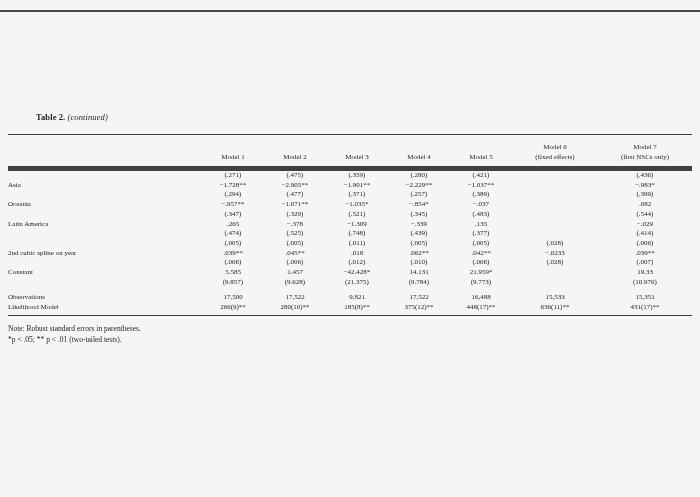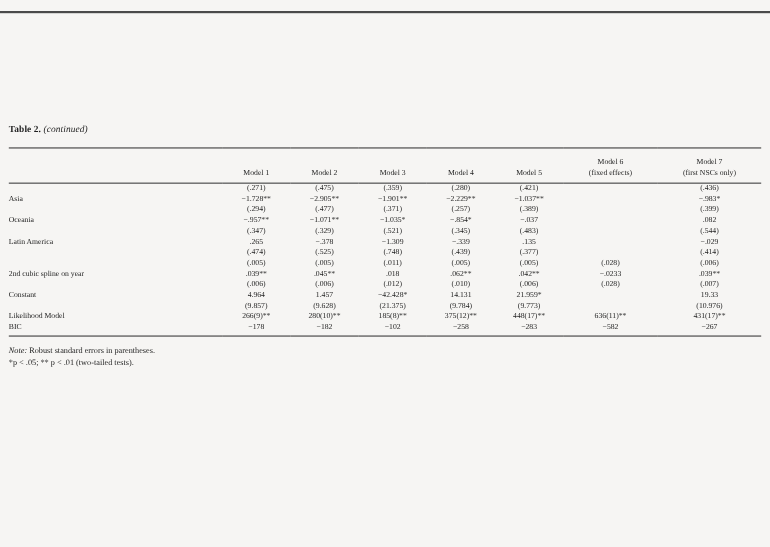--- a/index.html
+++ b/index.html
@@ -16,55 +16,55 @@
     top: 10px; left: 0;
     width: 700px; height: 2px;
     background: #4a4a4a;
   }
   .content {
     position: absolute;
     top: 0; left: 8px;
     width: 684px;
   }
   .table-title { margin-top: 112px; font-size: 8.5px; letter-spacing: 0.1px; }
-  .table-title .bold { font-weight: bold; }
+  .table-title .bold { font-weight: bold; margin-left: 28px; }
   .table-title .italic { font-style: italic; }
 
   table.results {
     width: 684px;
     border-collapse: collapse;
     table-layout: fixed;
     margin-top: 12px;
     font-size: 7px;
   }
   table.results thead th {
     font-weight: normal;
     vertical-align: bottom;
     text-align: center;
     border-top: 1px solid #3c3c3c;
-    border-bottom: 1px solid #404040;
+    border-bottom: 5px solid #404040;
     padding: 8px 0 4px 0;
     line-height: 9.5px;
   }
   table.results tbody td {
     text-align: center;
     line-height: 9.7px;
     padding: 0;
     white-space: nowrap;
   }
   table.results td.label-col,
   table.results th.label-col { text-align: left; padding-left: 0; }
   table.results tbody tr.body-first td { padding-top: 3px; }
   table.results tbody tr.first-summary td { padding-top: 6px; }
   table.results tbody tr:last-child td {
     border-bottom: 1px solid #3c3c3c;
     padding-bottom: 2px;
   }
   .notes { margin-top: 7px; font-size: 7.5px; line-height: 11px; }
-  .notes .italic { font-style: italic; }
+  .notes .italic { }
 </style>
 </head>
 <body style="background: rgb(246, 245, 243); color: rgb(30, 30, 30);">
 
 <div class="top-rule"></div>
 
 <div class="content">
 
   <div class="table-title">
     <span class="bold">Table 2.</span><span class="italic"> (continued)</span>
@@ -205,58 +205,58 @@
           <td>(.006)</td>
           <td>(.006)</td>
           <td>(.012)</td>
           <td>(.010)</td>
           <td>(.006)</td>
           <td>(.028)</td>
           <td>(.007)</td>
         </tr>
         <tr class="coef-row">
           <td class="label-col">Constant</td>
-          <td>4.964</td>
+          <td>5.585</td>
           <td>1.457</td>
           <td>−42.428*</td>
           <td>14.131</td>
           <td>21.959*</td>
           <td></td>
           <td>19.33</td>
         </tr>
         <tr class="se-row">
           <td class="label-col"></td>
           <td>(9.857)</td>
           <td>(9.628)</td>
           <td>(21.375)</td>
           <td>(9.784)</td>
           <td>(9.773)</td>
           <td></td>
           <td>(10.976)</td>
+        </tr>
+        <tr class="summary-row first-summary">
+          <td class="label-col">Observations</td>
+          <td>17,500</td>
+          <td>17,522</td>
+          <td>9,821</td>
+          <td>17,522</td>
+          <td>16,488</td>
+          <td>15,533</td>
+          <td>15,351</td>
         </tr>
         <tr class="summary-row">
           <td class="label-col">Likelihood Model</td>
           <td>266(9)**</td>
           <td>280(10)**</td>
           <td>185(8)**</td>
           <td>375(12)**</td>
           <td>448(17)**</td>
           <td>636(11)**</td>
           <td>431(17)**</td>
         </tr>
-        <tr class="summary-row">
-          <td class="label-col">BIC</td>
-          <td>−178</td>
-          <td>−182</td>
-          <td>−102</td>
-          <td>−258</td>
-          <td>−283</td>
-          <td>−582</td>
-          <td>−267</td>
-        </tr>
       </tbody>
   </table>
 
   <div class="notes">
     <div>
       <span class="italic">Note:</span><span> Robust standard errors in parentheses.</span>
     </div>
     <div>*p &lt; .05; ** p &lt; .01 (two-tailed tests).</div>
   </div>
 

